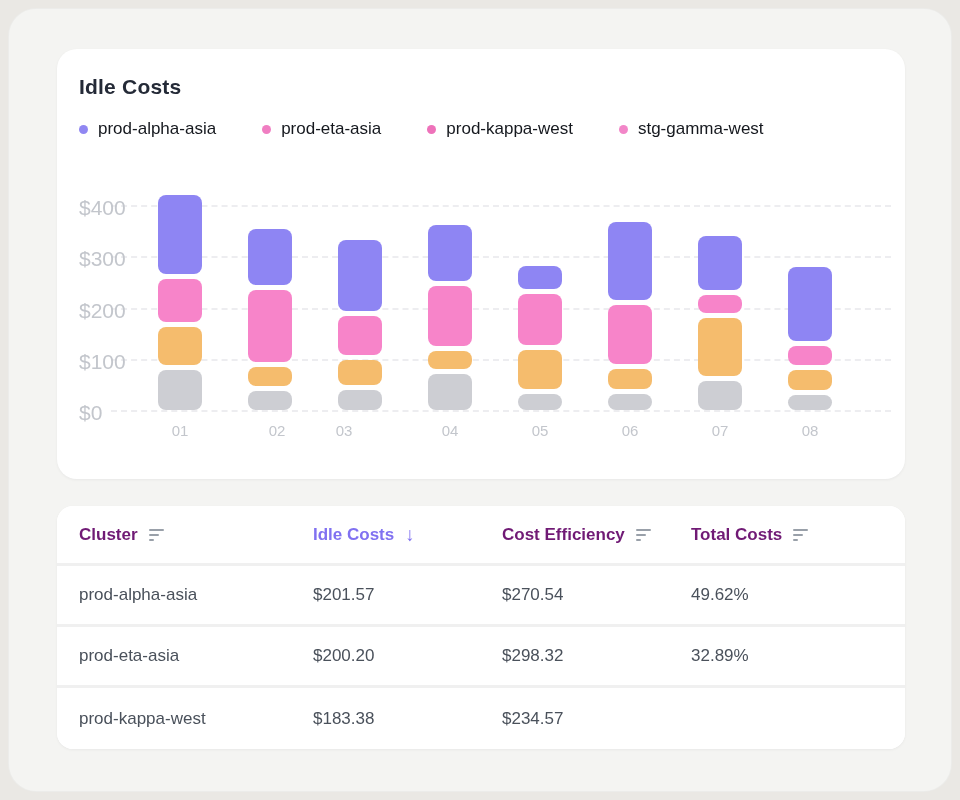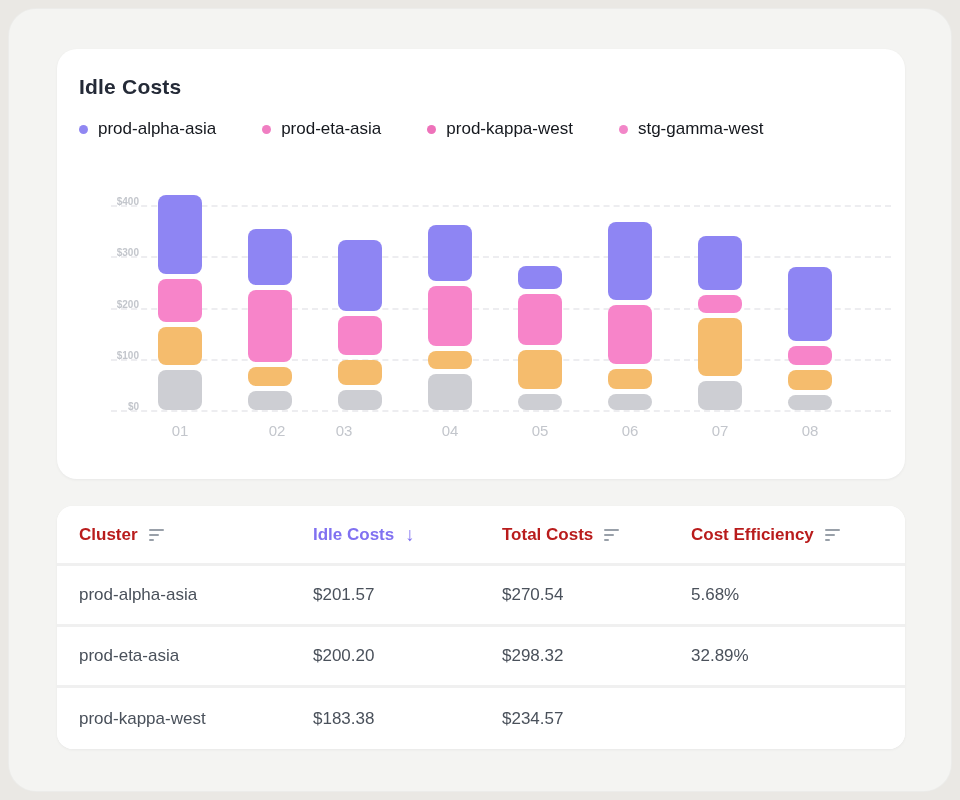--- a/index.html
+++ b/index.html
@@ -24,39 +24,39 @@
     position:absolute; left:22px; top:26px;
     font-size:21px; font-weight:bold; color:#242a37; letter-spacing:0.2px;
   }
   .legend { position:absolute; left:22px; top:70px; display:flex; gap:46px; }
   .legend-item { display:flex; align-items:center; gap:10px; font-size:17px; color:#15181e; cursor:default; }
   .legend-dot { width:9px; height:9px; border-radius:50%; flex:0 0 auto; }
 
   .plot { position:absolute; left:54px; top:141px; width:780px; height:220px; }
   .gridline { position:absolute; left:0; right:0; border-top:2px dashed #ededf0; }
   .y-label {
-    position:absolute; left:-32px; width:60px; text-align:right;
-    font-size:10px; color:#c3c6cc;font-weight:bold;
+    position:absolute; left:-32px; width:60px; text-align:left;
+    font-size:21px; color:#c3c6cc;
   }
   .x-label {
     position:absolute; top:232px; width:60px; text-align:center;
     font-size:15px; color:#c3c6cc;
   }
   .bar {
     position:absolute; bottom:0; width:44px;
     display:flex; flex-direction:column-reverse; gap:5px;
   }
   .seg { width:100%; border-radius:8px; }
 
   .thead {
     display:grid; grid-template-columns:234px 189px 189px 1fr;
     align-items:center; height:60px; padding-left:22px;
     border-bottom:3px solid #f0f0f0; background:#fff;
   }
-  .th { display:flex; align-items:center; gap:11px; font-size:17px; font-weight:600; color:#b91c1c; cursor:pointer; }
+  .th { display:flex; align-items:center; gap:11px; font-size:17px; font-weight:600; color:#701a75; cursor:pointer; }
   .th.active { color:#8071f1; }
   .sort-icon { display:inline-flex; flex-direction:column; gap:3px; width:15px; }
   .sort-icon i { display:block; height:2px; background:#99a0a9; border-radius:1px; }
   .sort-icon i:nth-child(1){ width:15px; }
   .sort-icon i:nth-child(2){ width:10px; }
   .sort-icon i:nth-child(3){ width:5px; }
   .arrow-down { font-size:19px; color:#8071f1; line-height:1; }
 
   .tr {
     display:grid; grid-template-columns:234px 189px 189px 1fr;
@@ -169,42 +169,42 @@
             <i></i>
             <i></i>
             <i></i>
           </span>
         </div>
         <div class="th active">
           <span>Idle Costs</span>
           <span class="arrow-down">↓</span>
         </div>
         <div class="th">
+          <span>Cost Efficiency</span>
+          <span class="sort-icon">
+            <i></i>
+            <i></i>
+            <i></i>
+          </span>
+        </div>
+        <div class="th">
           <span>Total Costs</span>
-          <span class="sort-icon">
-            <i></i>
-            <i></i>
-            <i></i>
-          </span>
-        </div>
-        <div class="th">
-          <span>Cost Efficiency</span>
           <span class="sort-icon">
             <i></i>
             <i></i>
             <i></i>
           </span>
         </div>
       </div>
     <div>
         <div class="tr">
           <div>prod-alpha-asia</div>
           <div>$201.57</div>
           <div>$270.54</div>
-          <div>5.68%</div>
+          <div>49.62%</div>
         </div>
         <div class="tr">
           <div>prod-eta-asia</div>
           <div>$200.20</div>
           <div>$298.32</div>
           <div>32.89%</div>
         </div>
         <div class="tr">
           <div>prod-kappa-west</div>
           <div>$183.38</div>

